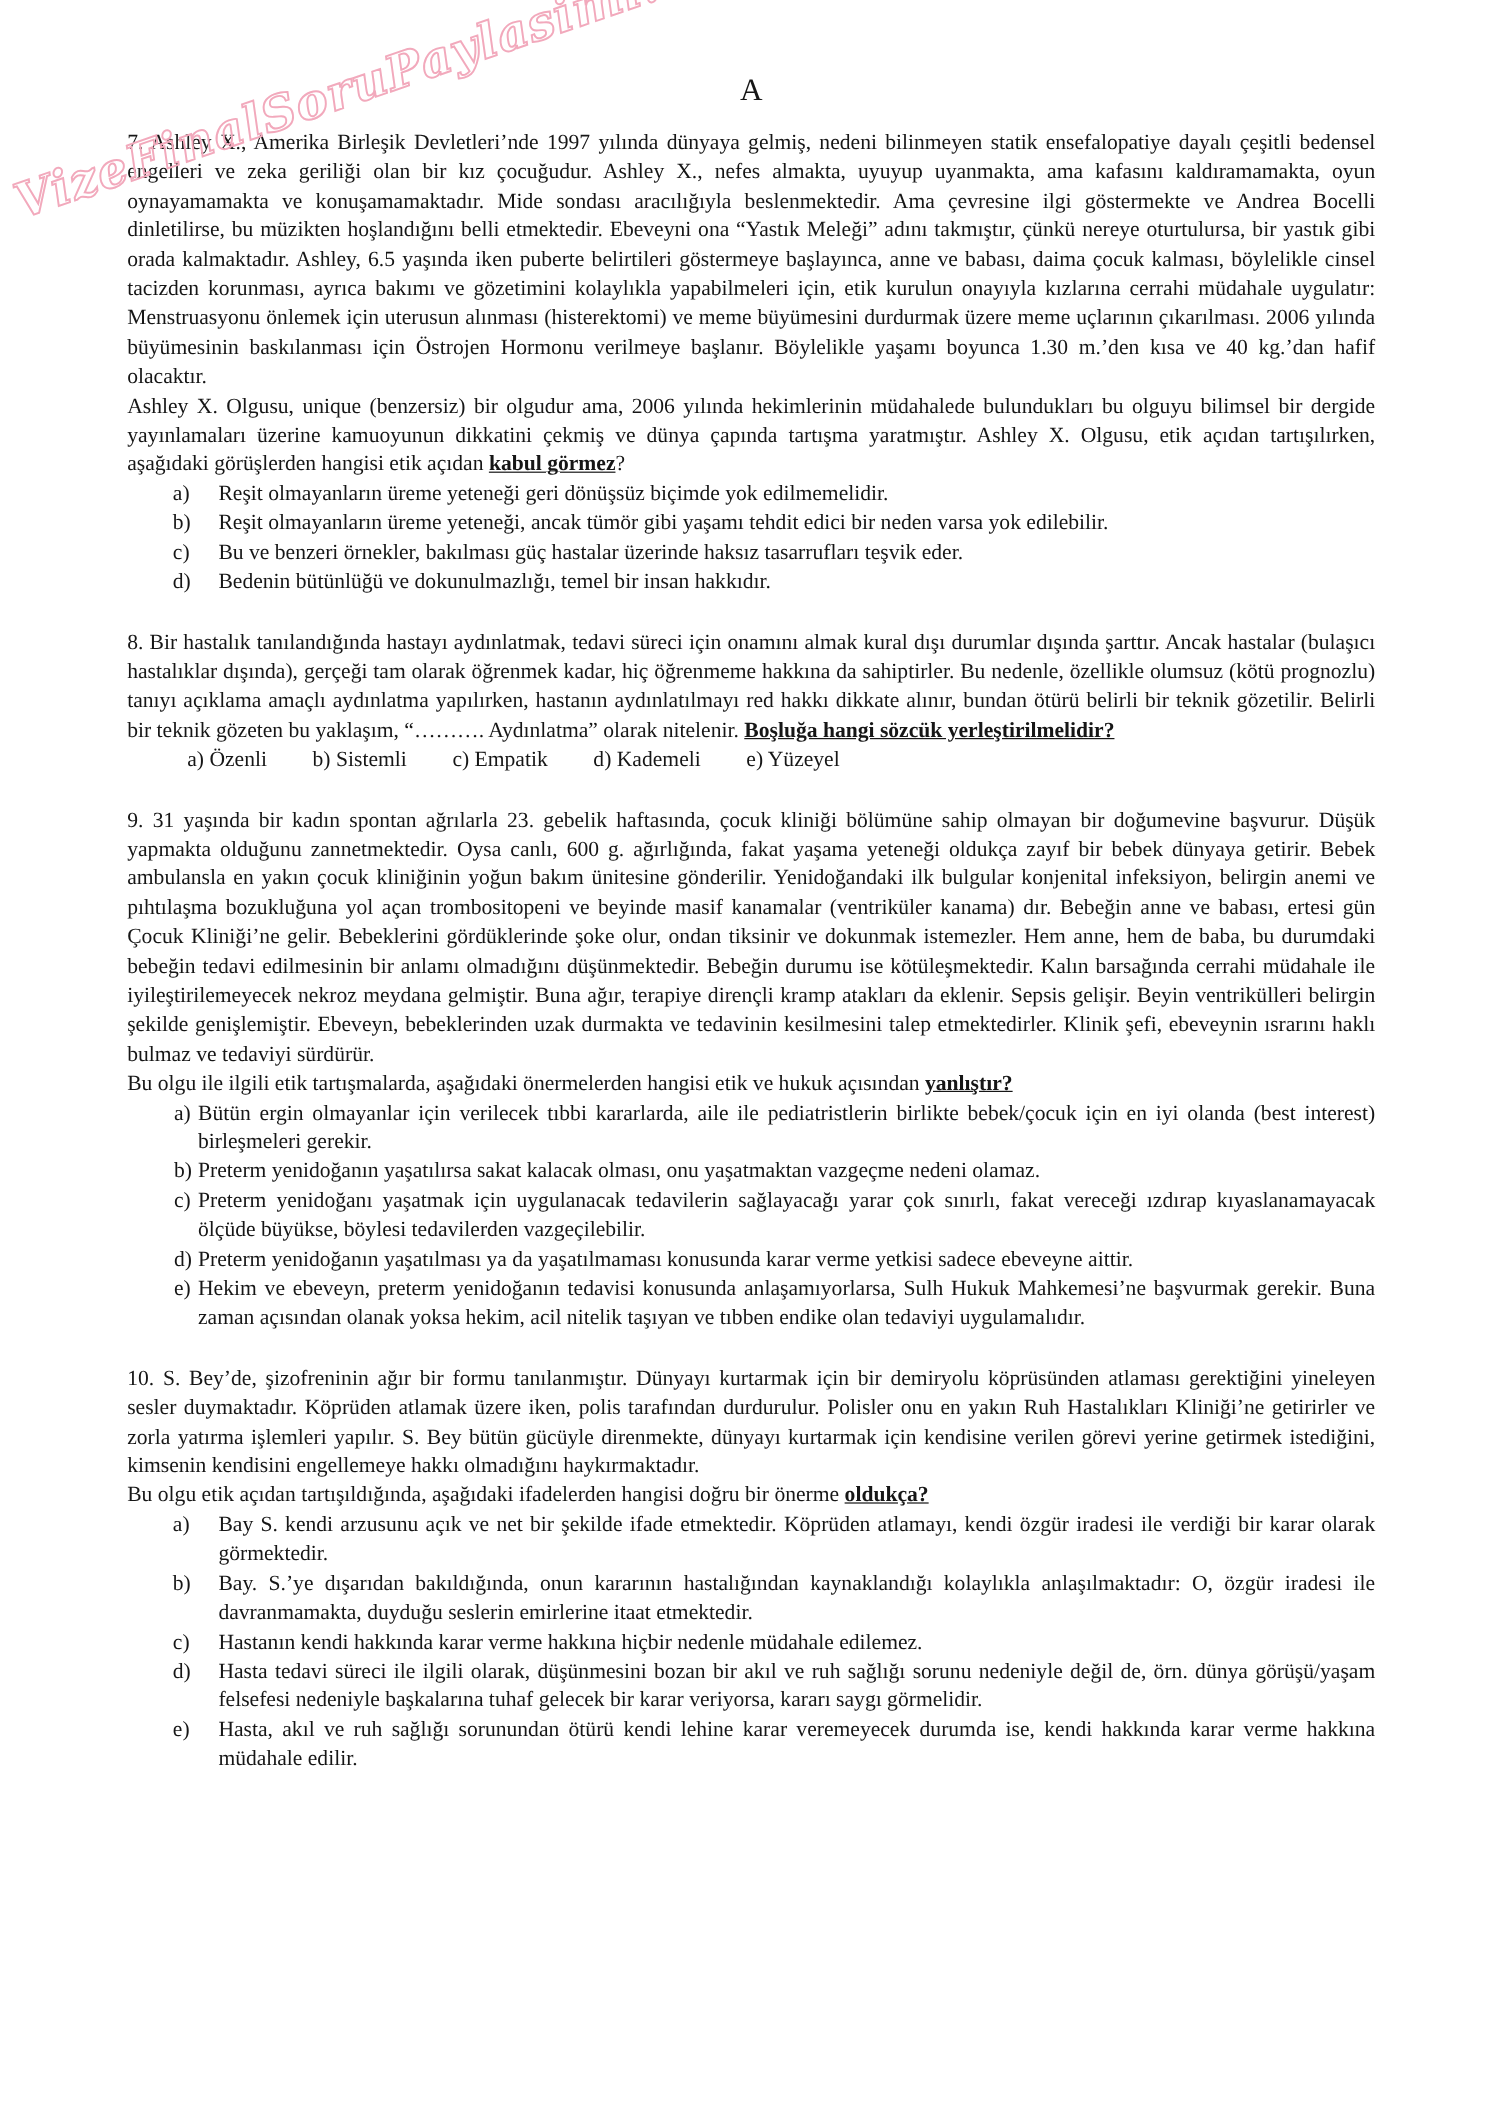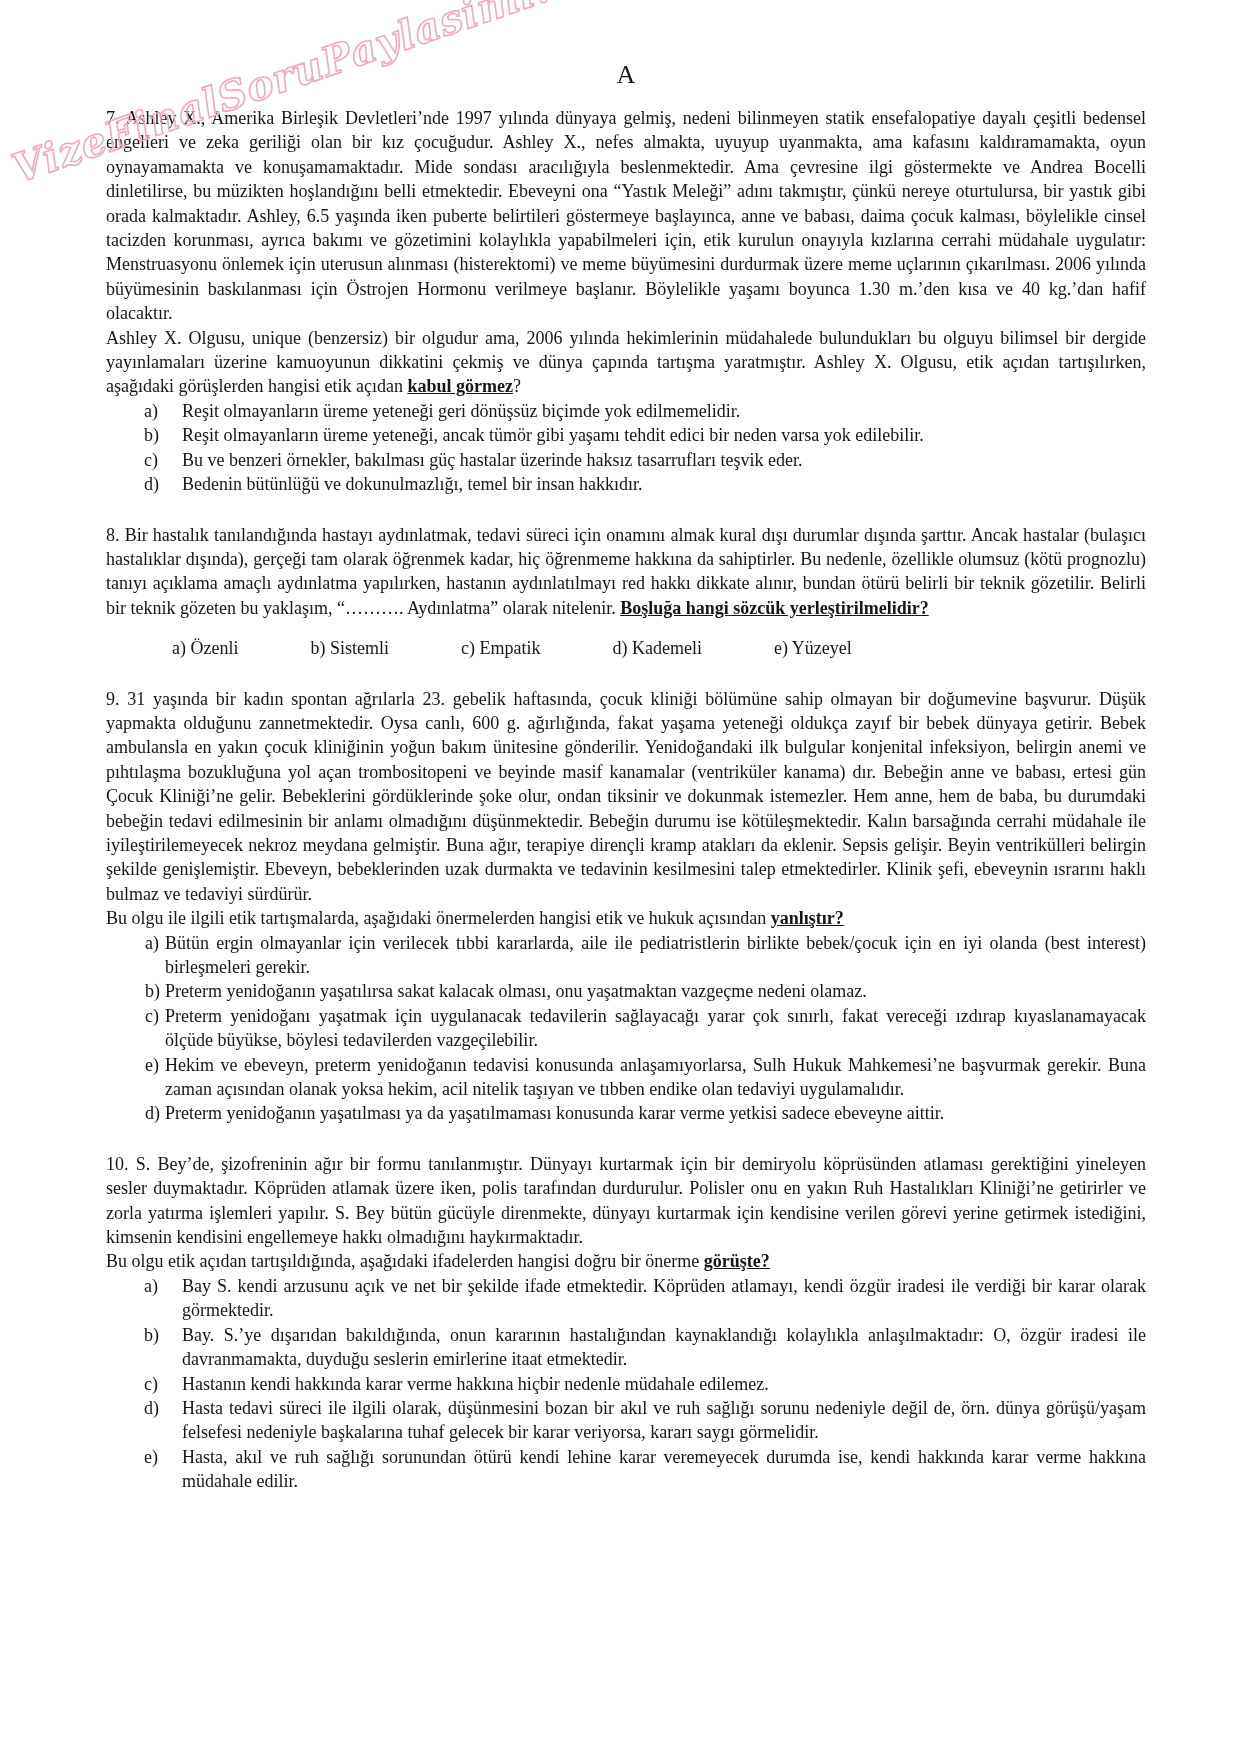--- a/index.html
+++ b/index.html
@@ -47,24 +47,24 @@
   .opt {
     margin: 0;
     text-align: justify;
     padding-left: 76px;
     text-indent: -38px;
   }
   .opt .letter { display: inline-block; width: 38px; text-indent: 0; }
   .opts-tight .opt { padding-left: 59px; text-indent: -20px; }
   .opts-tight .opt .letter { width: 20px; }
   .inline-opts {
-    margin: 16px;
+    margin: 0;
     display: flex;
     padding-left: 50px;
-    gap: 72px;
+    gap: 38px;
   }
   .inline-opts .iopt { white-space: nowrap; }
 </style>
 </head>
 <body>
 
 <div class="page">
 
   <div class="watermark" style="-webkit-text-stroke: 1.6px rgb(242, 169, 188);">VizeFinalSoruPaylasimi.com</div>
 
@@ -92,28 +92,28 @@
     </p>
   </section>
 
   <section class="question">
     <p class="para">9. 31 yaşında bir kadın spontan ağrılarla 23. gebelik haftasında, çocuk kliniği bölümüne sahip olmayan bir doğumevine başvurur. Düşük yapmakta olduğunu zannetmektedir. Oysa canlı, 600 g. ağırlığında, fakat yaşama yeteneği oldukça zayıf bir bebek dünyaya getirir. Bebek ambulansla en yakın çocuk kliniğinin yoğun bakım ünitesine gönderilir. Yenidoğandaki ilk bulgular konjenital infeksiyon, belirgin anemi ve pıhtılaşma bozukluğuna yol açan trombositopeni ve beyinde masif kanamalar (ventriküler kanama) dır. Bebeğin anne ve babası, ertesi gün Çocuk Kliniği’ne gelir. Bebeklerini gördüklerinde şoke olur, ondan tiksinir ve dokunmak istemezler. Hem anne, hem de baba, bu durumdaki bebeğin tedavi edilmesinin bir anlamı olmadığını düşünmektedir. Bebeğin durumu ise kötüleşmektedir.  Kalın barsağında cerrahi müdahale ile iyileştirilemeyecek nekroz meydana gelmiştir. Buna ağır, terapiye dirençli kramp atakları da eklenir. Sepsis gelişir. Beyin ventrikülleri belirgin şekilde genişlemiştir. Ebeveyn, bebeklerinden uzak durmakta ve tedavinin kesilmesini talep etmektedirler. Klinik şefi, ebeveynin ısrarını haklı bulmaz ve tedaviyi sürdürür.</p>
     <p class="para"><span>Bu olgu ile ilgili etik tartışmalarda, aşağıdaki önermelerden hangisi etik ve hukuk açısından </span><b class="emph u">yanlıştır?</b></p>
     <div class="opts opts-tight">
       <p class="opt"><span class="letter">a)</span><span>Bütün ergin olmayanlar için verilecek tıbbi kararlarda, aile ile pediatristlerin birlikte bebek/çocuk için en iyi olanda (best interest) birleşmeleri gerekir.</span></p>
       <p class="opt"><span class="letter">b)</span><span>Preterm yenidoğanın yaşatılırsa sakat kalacak olması, onu yaşatmaktan vazgeçme nedeni olamaz.</span></p>
       <p class="opt"><span class="letter">c)</span><span>Preterm yenidoğanı yaşatmak için uygulanacak tedavilerin sağlayacağı yarar çok sınırlı, fakat vereceği ızdırap kıyaslanamayacak ölçüde büyükse, böylesi tedavilerden vazgeçilebilir.</span></p>
+      <p class="opt"><span class="letter">d)</span><span>Preterm yenidoğanın yaşatılması ya da yaşatılmaması konusunda karar verme yetkisi sadece ebeveyne aittir.</span></p>
       <p class="opt"><span class="letter">e)</span><span>Hekim ve ebeveyn, preterm yenidoğanın tedavisi konusunda anlaşamıyorlarsa, Sulh Hukuk Mahkemesi’ne başvurmak gerekir. Buna zaman açısından olanak yoksa hekim, acil nitelik taşıyan ve tıbben endike olan tedaviyi uygulamalıdır.</span></p>
-      <p class="opt"><span class="letter">d)</span><span>Preterm yenidoğanın yaşatılması ya da yaşatılmaması konusunda karar verme yetkisi sadece ebeveyne aittir.</span></p>
     </div>
   </section>
 
   <section class="question">
     <p class="para">10. S. Bey’de, şizofreninin ağır bir formu tanılanmıştır. Dünyayı kurtarmak için bir demiryolu köprüsünden atlaması gerektiğini yineleyen sesler duymaktadır. Köprüden atlamak üzere iken, polis tarafından durdurulur. Polisler onu en yakın Ruh Hastalıkları Kliniği’ne getirirler ve zorla yatırma işlemleri yapılır. S. Bey bütün gücüyle direnmekte, dünyayı kurtarmak için kendisine verilen görevi yerine getirmek istediğini, kimsenin kendisini engellemeye hakkı olmadığını haykırmaktadır.</p>
-    <p class="para"><span>Bu olgu etik açıdan tartışıldığında, aşağıdaki ifadelerden hangisi doğru bir önerme </span><b class="emph u">görüşte?</b></p>
+    <p class="para"><span>Bu olgu etik açıdan tartışıldığında, aşağıdaki ifadelerden hangisi doğru bir önerme </span><b class="emph u">oldukça?</b></p>
     <div class="opts">
       <p class="opt"><span class="letter">a)</span><span>Bay S. kendi arzusunu açık ve net bir şekilde ifade etmektedir. Köprüden atlamayı, kendi özgür iradesi ile verdiği bir karar olarak görmektedir.</span></p>
       <p class="opt"><span class="letter">b)</span><span>Bay. S.’ye dışarıdan bakıldığında, onun kararının hastalığından kaynaklandığı kolaylıkla anlaşılmaktadır: O, özgür iradesi ile davranmamakta, duyduğu seslerin emirlerine itaat etmektedir.</span></p>
       <p class="opt"><span class="letter">c)</span><span>Hastanın kendi hakkında karar verme hakkına hiçbir nedenle müdahale edilemez.</span></p>
       <p class="opt"><span class="letter">d)</span><span>Hasta tedavi süreci ile ilgili olarak, düşünmesini bozan bir akıl ve ruh sağlığı sorunu nedeniyle değil de, örn. dünya görüşü/yaşam felsefesi nedeniyle başkalarına tuhaf gelecek bir karar veriyorsa, kararı saygı görmelidir.</span></p>
       <p class="opt"><span class="letter">e)</span><span>Hasta, akıl ve ruh sağlığı sorunundan ötürü kendi lehine karar veremeyecek durumda ise, kendi hakkında karar verme hakkına müdahale edilir.</span></p>
     </div>
   </section>
 
 </div>

